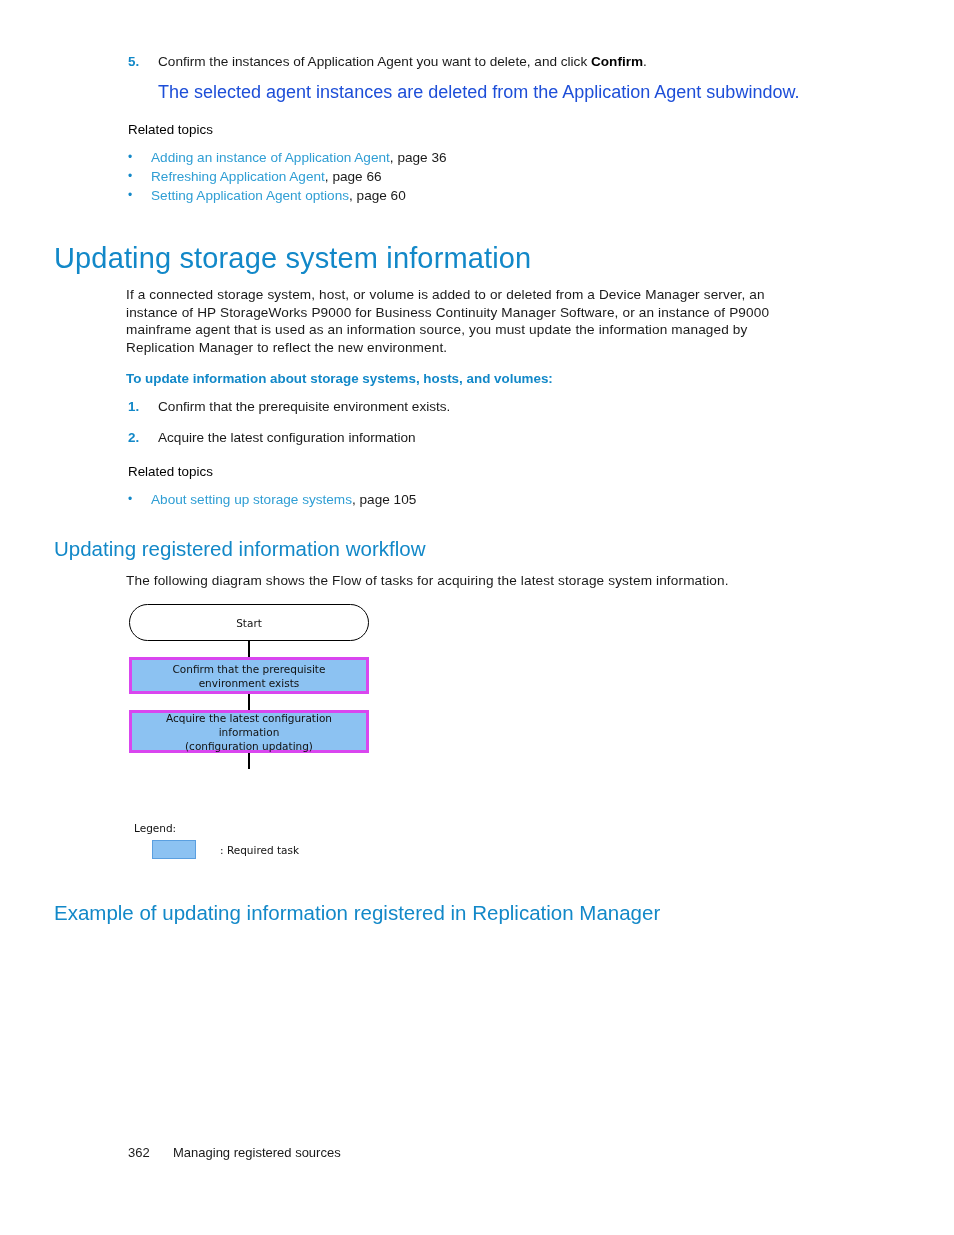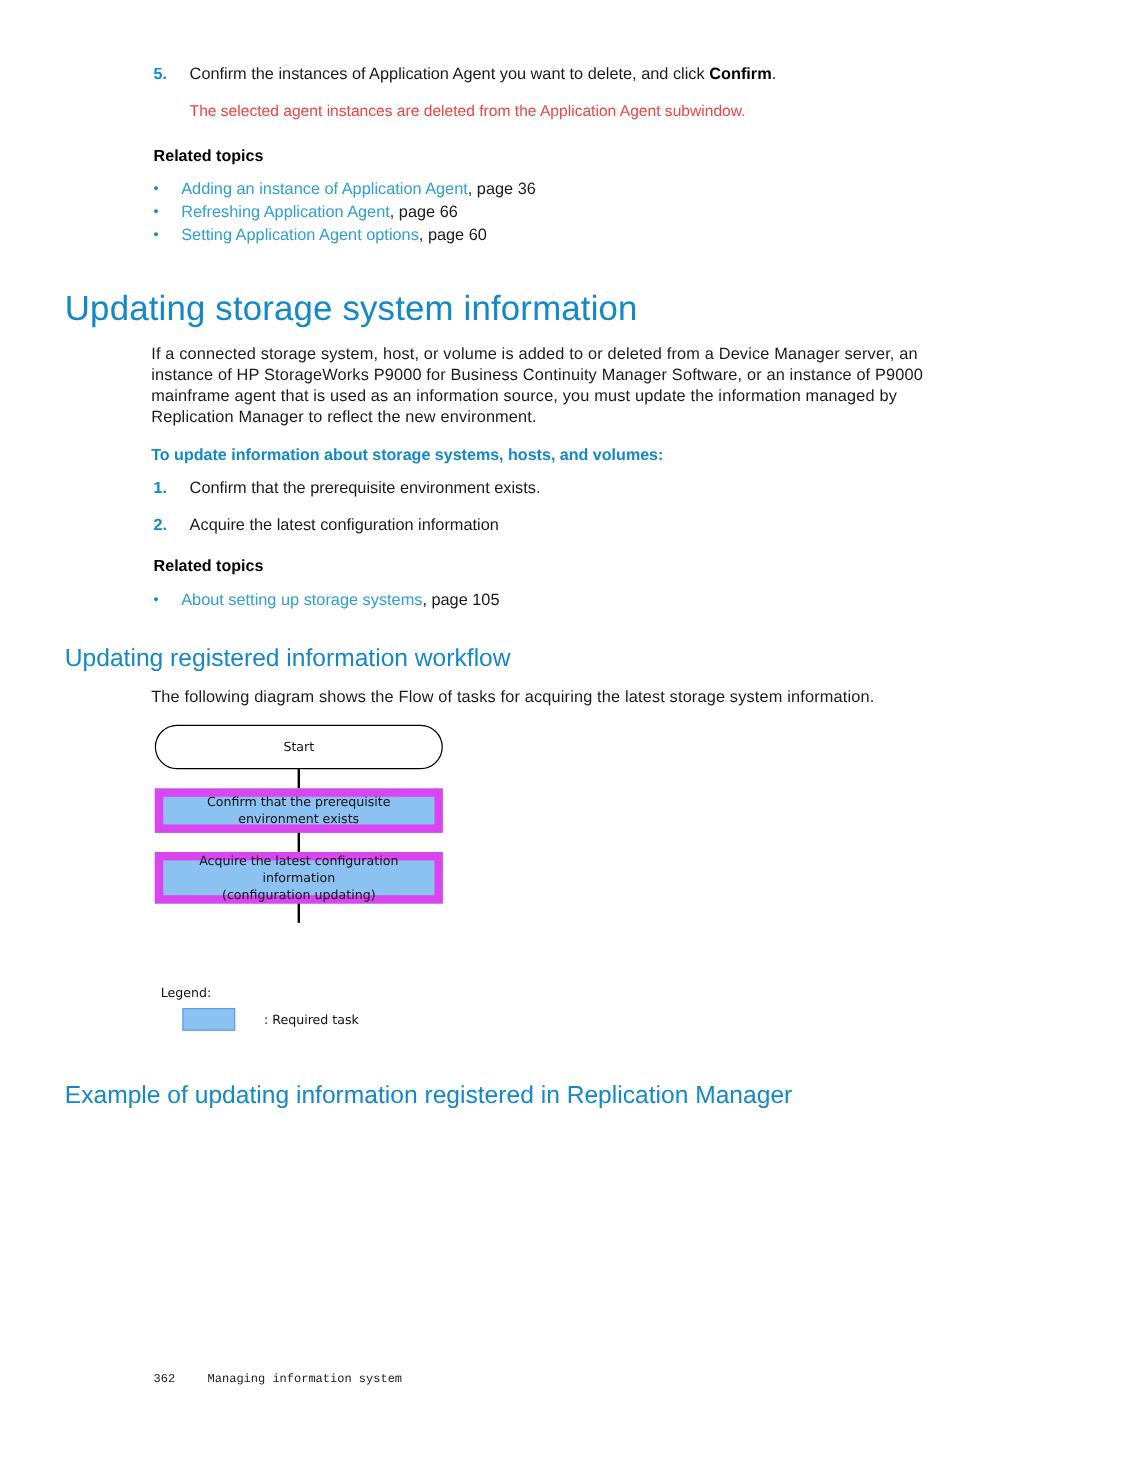--- a/index.html
+++ b/index.html
@@ -49,29 +49,29 @@
   }
   .step-text {
     font-size: 13.6px;
     line-height: 17.5px;
     color: #1a1a1a;
     flex: 1;
   }
   .step-text b { font-weight: bold; color: #000; margin-top: 25px; }
 
   .step-sub {
-    font-size: 13px;
-    line-height: 17.5px;
-    color: #ef4444;
+    font-size: 18px;
+    line-height: 17.5px;
+    color: #1d4ed8;
     margin-left: 30px;
   }
 
   
   .related-heading {
-    font-weight: bold;
+    font-weight: normal;
     font-size: 13.4px;
     color: #000000;
     line-height: 17px;
   }
   .bullet-list { margin: 0; padding: 0; list-style: none; }
   .bullet-item {
     display: flex;
     align-items: flex-start;
     font-size: 13.6px;
     line-height: 19px;
@@ -131,21 +131,21 @@
     line-height: 14px;
     color: #111111;
   }
   .flow-terminal {
     height: 37px;
     border: 1.4px solid #000000;
     border-radius: 19px;
     background: #ffffff;
   }
   .flow-task {
-    border: 7px solid #d946ef;
+    border: 3px solid #d946ef;
     background: #8cc2f2;
   }
   .flow-task.t1 { height: 37px; }
   .flow-task.t2 { height: 43px; }
   .flow-connector {
     width: 1.6px;
     height: 16px;
     background: #000000;
     margin: 0 auto;
   }
@@ -169,23 +169,22 @@
   }
   .legend-label { margin-left: 24px; }
 
   
   .footer {
     position: absolute;
     left: 128px;
     top: 1145px;
     display: flex;
     align-items: baseline;
-    font-size: 10px;
-    color: #1a1a1a;
-    font-family: Liberation Mono, monospace;
+    font-size: 13px;
+    color: #1a1a1a;
   }
   .footer-page { width: 45px; }
 </style>
 </head>
 <body>
 
 <div class="page">
 
   <div style="position:absolute;left:128px;top:53px;width:700px;">
     <div class="step">
@@ -270,16 +269,16 @@
       <div class="legend-swatch"></div>
       <div class="legend-label">: Required task</div>
     </div>
   </div>
 
   <h2 class="h2" style="position:absolute;left:54px;top:900px;">Example of updating information registered in Replication Manager</h2>
 
 
   <div class="footer">
     <span class="footer-page">362</span>
-    <span>Managing information system</span>
+    <span>Managing registered sources</span>
   </div>
 
 </div>
 
 </body></html>

